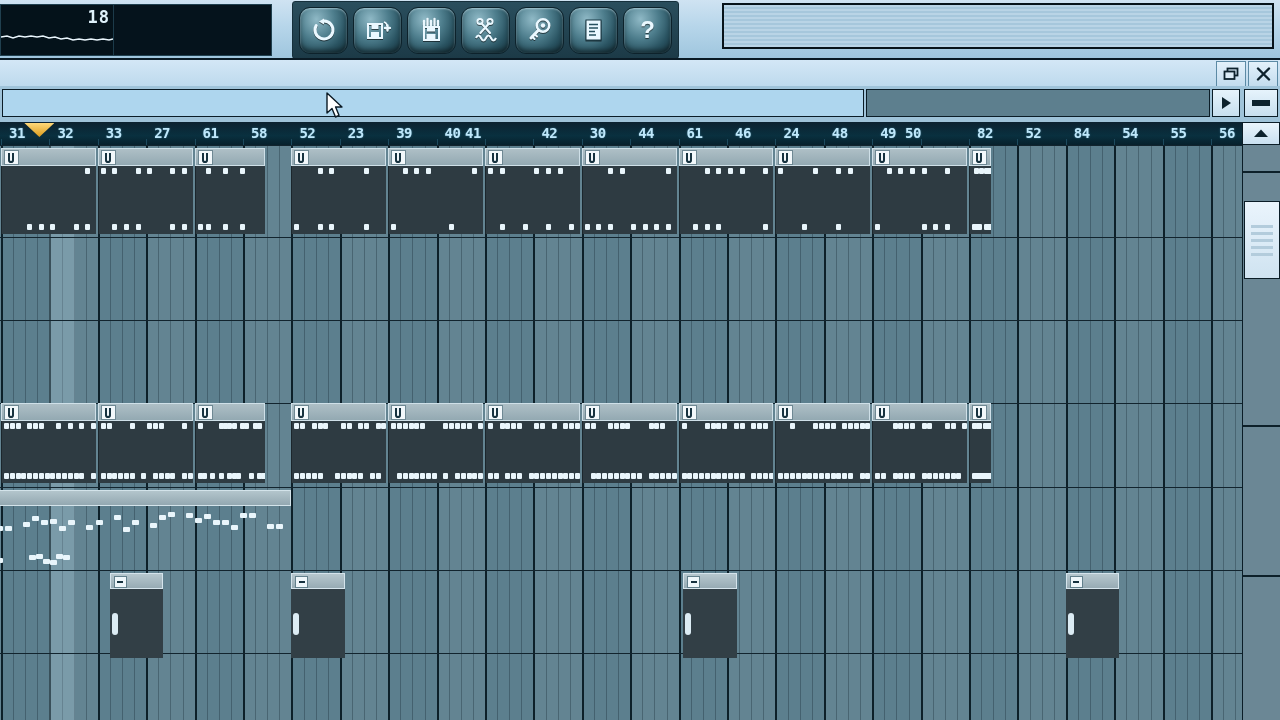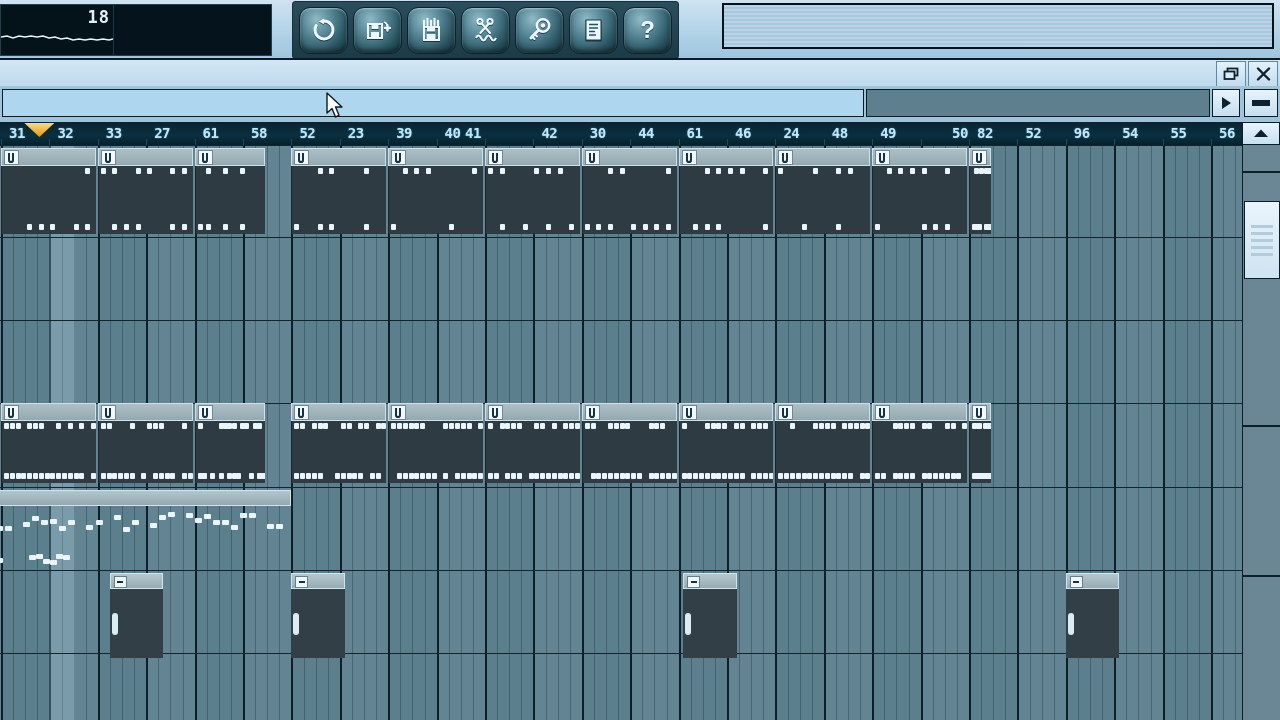--- a/index.html
+++ b/index.html
@@ -282,27 +282,27 @@
       <div class="bar-num" style="left: 686.6px;">61</div>
       <div class="bar-tick" style="left: 727px;"></div>
       <div class="bar-num" style="left: 735px;">46</div>
       <div class="bar-tick" style="left: 775.4px;"></div>
       <div class="bar-num" style="left: 783.4px;">24</div>
       <div class="bar-tick" style="left: 823.8px;"></div>
       <div class="bar-num" style="left: 831.8px;">48</div>
       <div class="bar-tick" style="left: 872.2px;"></div>
       <div class="bar-num" style="left: 880.2px;">49</div>
       <div class="bar-tick" style="left: 920.6px;"></div>
-      <div class="bar-num" style="left: 952px;">50</div>
+      <div class="bar-num" style="left: 905px;">50</div>
       <div class="bar-tick" style="left: 969px;"></div>
       <div class="bar-num" style="left: 977px;">82</div>
       <div class="bar-tick" style="left: 1017.4px;"></div>
       <div class="bar-num" style="left: 1025.4px;">52</div>
       <div class="bar-tick" style="left: 1065.8px;"></div>
-      <div class="bar-num" style="left: 1073.8px;">96</div>
+      <div class="bar-num" style="left: 1073.8px;">84</div>
       <div class="bar-tick" style="left: 1114.2px;"></div>
       <div class="bar-num" style="left: 1122.2px;">54</div>
       <div class="bar-tick" style="left: 1162.6px;"></div>
       <div class="bar-num" style="left: 1170.6px;">55</div>
       <div class="bar-tick" style="left: 1211px;"></div>
       <div class="bar-num" style="left: 1219px;">56</div>
       <div class="playmark" style="left: 24.36px;"></div>
     </div>
   <div class="ruler-up">
     <svg width="18" height="11" viewBox="0 0 18 11">

